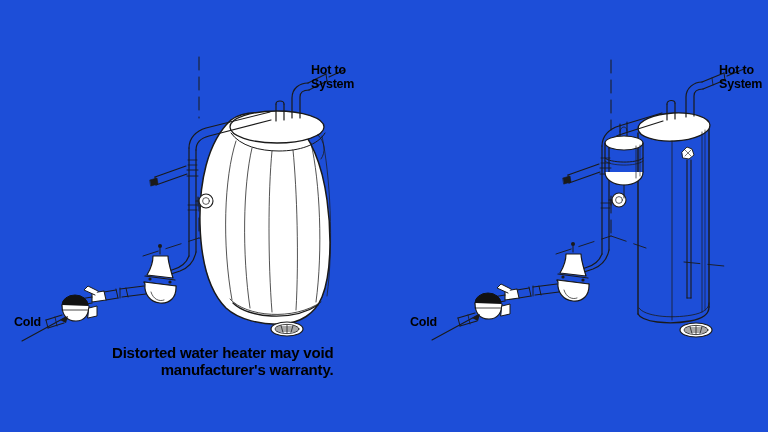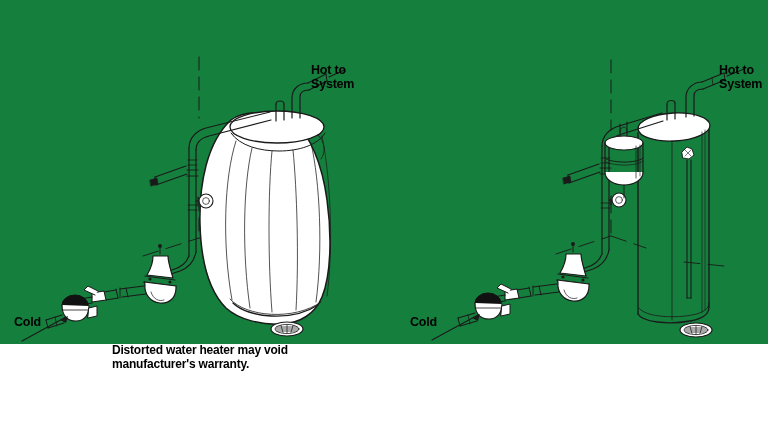--- a/index.html
+++ b/index.html
@@ -9,22 +9,22 @@
   }
   body {
     width: 768px;
     height: 432px;
     font-family: "Liberation Sans", sans-serif;
     overflow: hidden;
   }
   #stage {
     position: relative;
     width: 768px;
-    height: 344px;
-    background: #15803d;
+    height: 432px;
+    background: #1d4ed8;
   }
   .panel {
     position: absolute;
     top: 0;
     width: 384px;
     height: 432px;
   }
   #panel-left  { left: 0; }
   #panel-right { left: 384px; }
 
@@ -46,22 +46,23 @@
     font-stretch: condensed;
     letter-spacing: -0.2px;
     line-height: 1.08;
     white-space: pre-line;
     -webkit-font-smoothing: none;
   }
   .lbl-callout {
     font-size: 12.5px;
   }
   .lbl-caption {
-    font-size: 12px;
+    font-size: 15px;
     line-height: 1.14;
+    text-align: right;
   }
 
   
   #hot-label-left  { left: 311px; top: 64px; }
   #cold-label-left { left: 14px;  top: 316px; }
   #caption-left    { left: 112px; top: 344px; }
 
   
   #hot-label-right  { left: 335px; top: 64px; }
   #cold-label-right { left: 26px;  top: 316px; }

